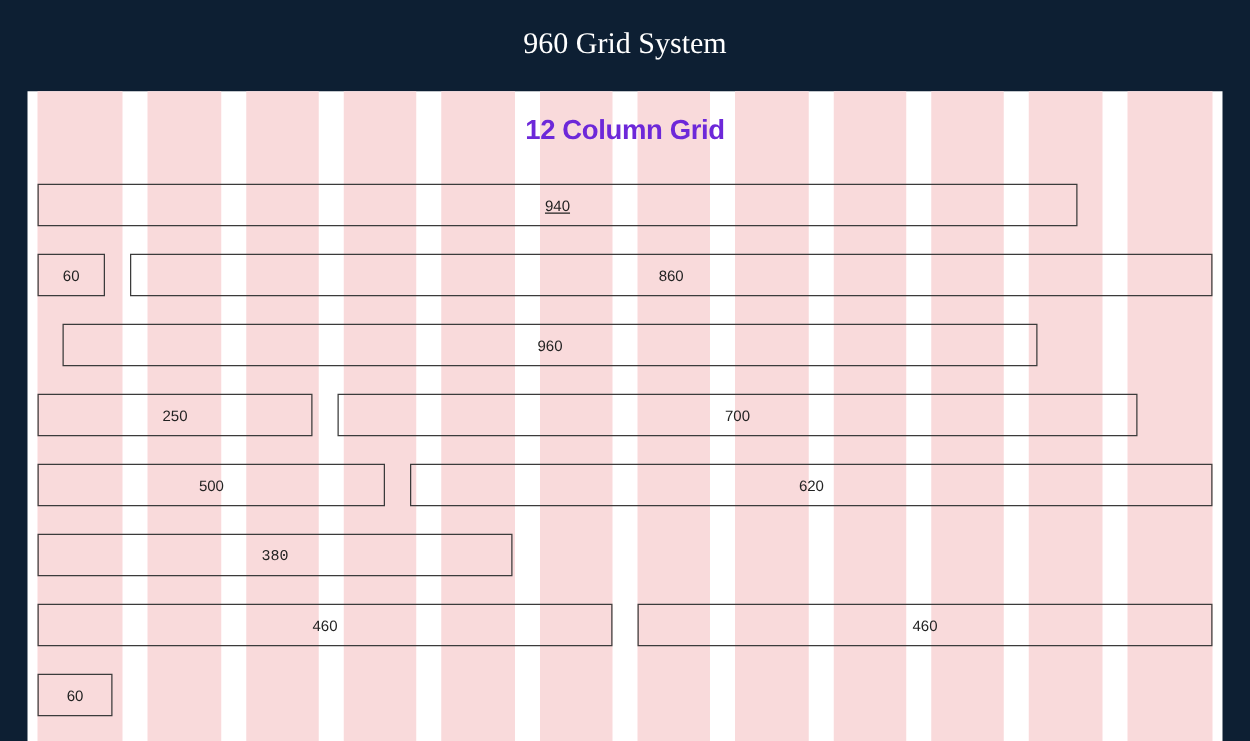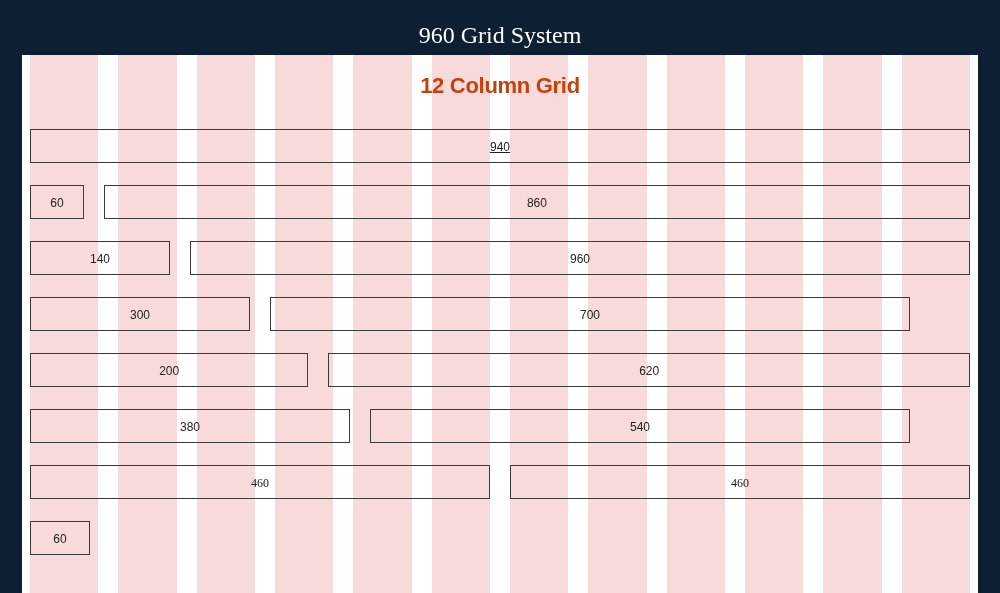--- a/index.html
+++ b/index.html
@@ -8,21 +8,21 @@
       font-family: -apple-system, BlinkMacSystemFont, "Segoe UI", Helvetica, Arial, sans-serif;
       width: 1000px;
       height: 593px;
       overflow: hidden;
     }
     .page-title {
       color: #fff;
       font-family: Georgia, "Times New Roman", serif;
       font-size: 24px;
       text-align: center;
-      padding: 22px 0 6px;
+      padding: 22px 0 24px;
       font-weight: 400;
     }
     .container {
       width: 956px;
       margin: 0 auto;
       background: #fff;
       position: relative;
       height: 600px;
     }
     
@@ -46,21 +46,21 @@
 
     .content {
       position: relative;
       z-index: 2;
       padding: 18px 8px 0;
     }
     .subtitle {
       text-align: center;
       font-size: 22px;
       font-weight: 700;
-      color: #c2410c;
+      color: #6d28d9;
       letter-spacing: -0.3px;
       padding-bottom: 30px;
     }
     .row {
       display: flex;
       margin-bottom: 22px;
     }
     .cell {
       border: 1px solid #3b3b3b;
       text-align: center;
@@ -71,28 +71,28 @@
       background: transparent;
     }
     .gap { width: 20px; flex-shrink: 0; }
 
     
     
     .c1  { width: 60px; }
     .c2  { width: 140px; }
     .c3  { width: 220px; }
     .c4  { width: 300px; }
-    .c5  { width: 320px; }
-    .c6  { width: 504px; font-family: Liberation Serif, serif; }
+    .c5  { width: 380px; font-family: Liberation Mono, monospace; }
+    .c6  { width: 504px; }
     .c7  { width: 540px; }
     .c8  { width: 692px; }
     .c9  { width: 640px; }
     .c10 { width: 780px; }
     .c11 { width: 968px; }
-    .c12 { width: 940px; text-decoration: underline; }
+    .c12 { width: 832px; text-decoration: underline; }
   </style>
 </head>
 <body>
 
 <h1 class="page-title">960 Grid System</h1>
 
 <div class="container">
   <div class="stripes">
     <div class="stripe-col">
         <div class="fill"></div>
@@ -139,41 +139,39 @@
       <div class="cell c12">940</div>
     </div>
 
     <div class="row">
       <div class="cell c1">60</div>
       <div class="gap"></div>
       <div class="cell c11">860</div>
     </div>
 
     <div class="row">
-      <div class="cell c2">140</div>
       <div class="gap"></div>
       <div class="cell c10">960</div>
     </div>
 
     <div class="row">
-      <div class="cell c3">300</div>
+      <div class="cell c3">250</div>
       <div class="gap"></div>
       <div class="cell c9">700</div>
     </div>
 
     <div class="row">
-      <div class="cell c4">200</div>
+      <div class="cell c4">500</div>
       <div class="gap"></div>
       <div class="cell c8">620</div>
     </div>
 
     <div class="row">
       <div class="cell c5">380</div>
       <div class="gap"></div>
-      <div class="cell c7">540</div>
     </div>
 
     <div class="row">
       <div class="cell c6">460</div>
       <div class="gap"></div>
       <div class="cell c6">460</div>
     </div>
 
     <div class="row">
       <div class="cell c1">60</div>

